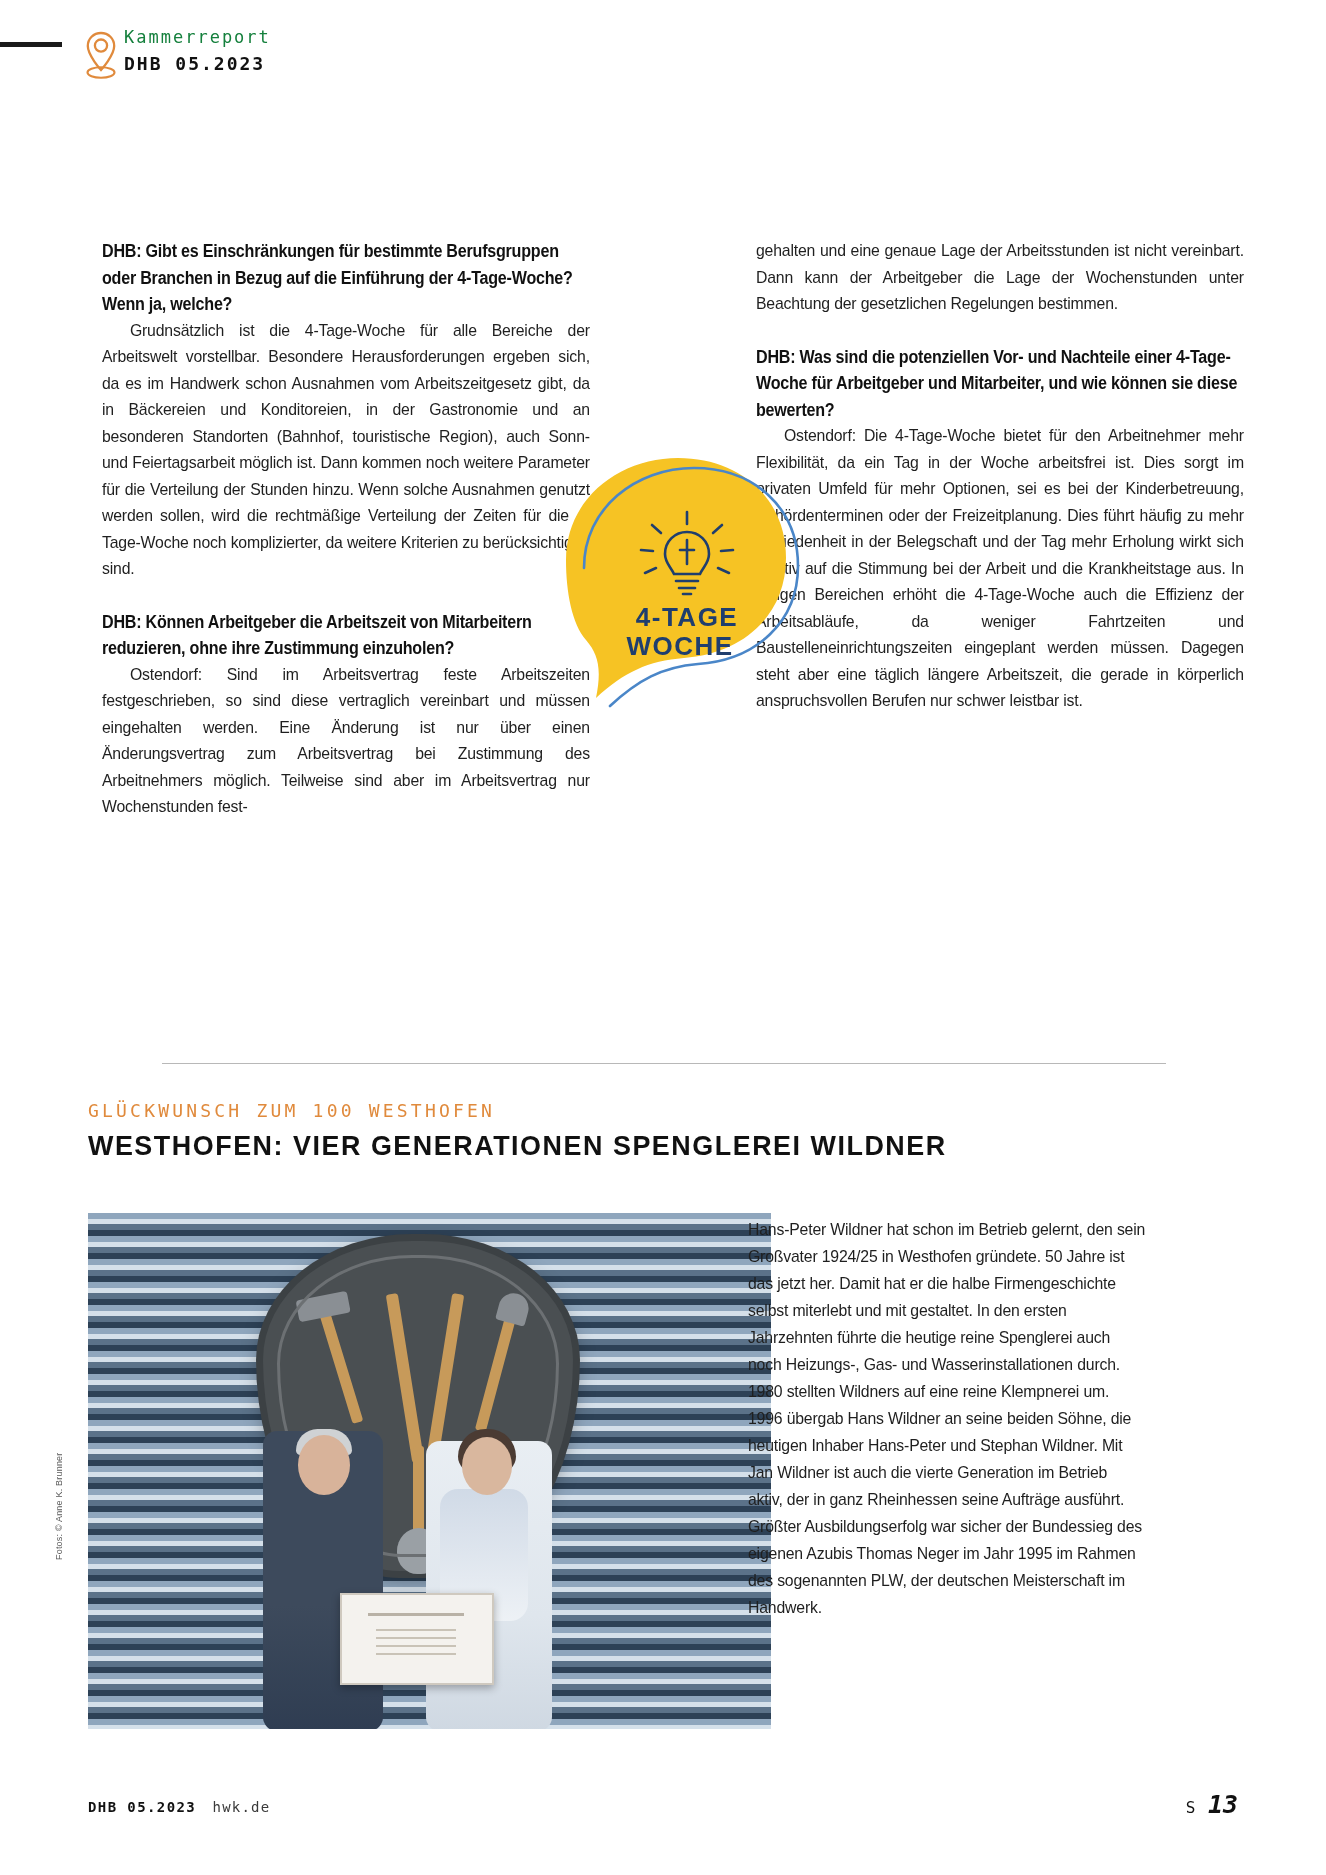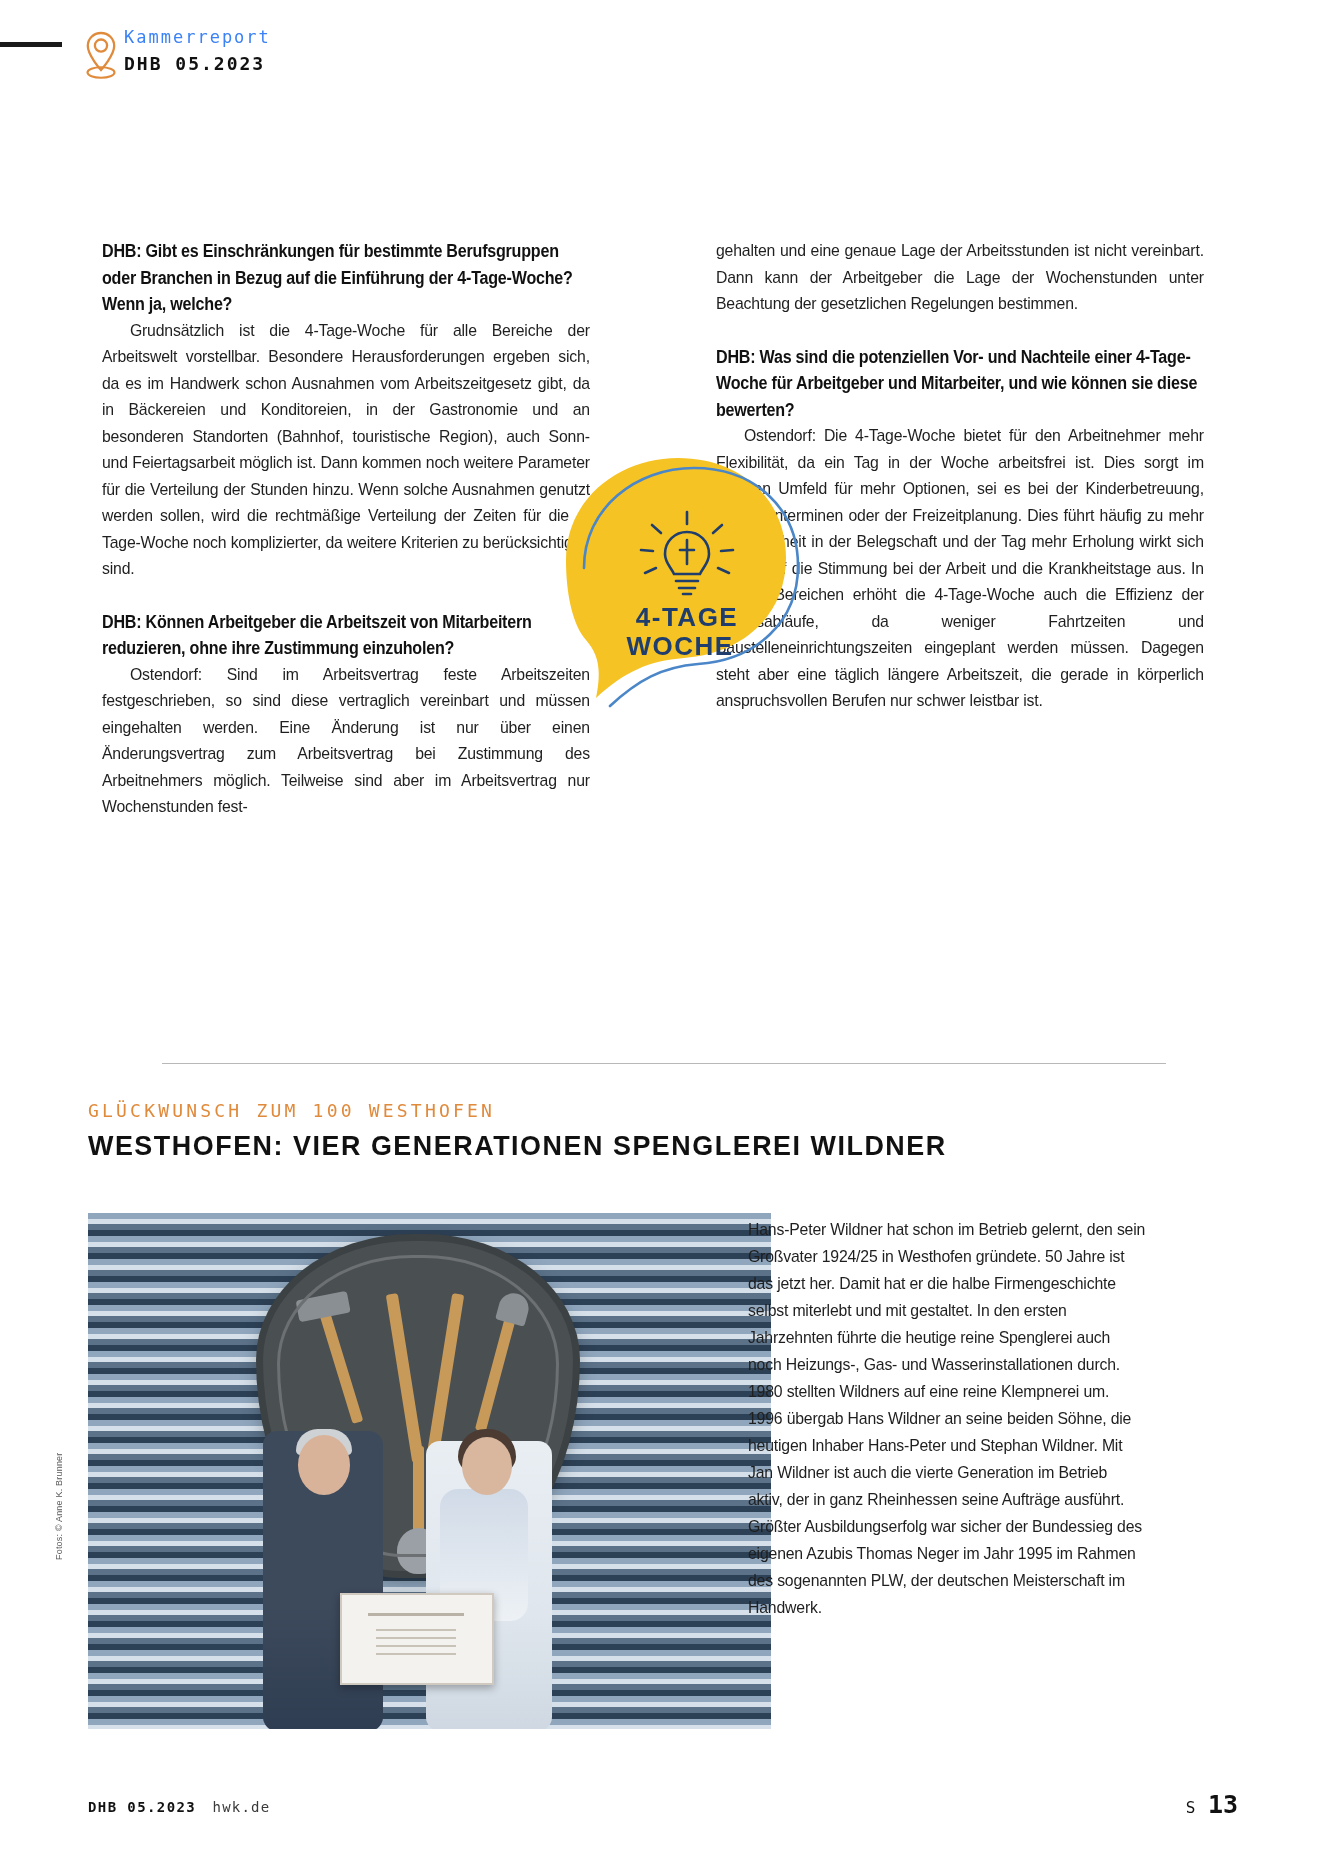--- a/index.html
+++ b/index.html
@@ -41,21 +41,21 @@
   }
   .header-text {
     position: absolute;
     left: 124px;
     top: -2px;
   }
   .header-kicker {
     font-family: "DejaVu Sans Mono", monospace;
     font-size: 17px;
     letter-spacing: 2.0px;
-    color: #3b82f6;
+    color: #15803d;
     line-height: 22px;
     white-space: nowrap;
   }
   .header-issue {
     font-family: "DejaVu Sans Mono", monospace;
     font-size: 18px;
     font-weight: bold;
     letter-spacing: 2.0px;
     color: #111111;
     line-height: 24px;
@@ -71,21 +71,21 @@
     width: 1106px;
     height: 760px;
   }
   .col {
     position: absolute;
     top: 0;
     width: 488px;
     margin-left: 16px;
   }
   .col-left  { left: 0; }
-  .col-right { left: 614px; }
+  .col-right { left: 654px; }
 
   .q {
     font-family: "Liberation Sans", sans-serif;
     font-weight: bold;
     font-size: 17.5px;
     line-height: 26.5px;
     color: #111111;
     letter-spacing: -0.25px;
     margin: 0 0 0 0;
     text-align: left;
@@ -328,20 +328,21 @@
     letter-spacing: 1px;
     color: #111111;
   }
   .footer-page {
     font-family: "DejaVu Sans Mono", monospace;
     font-size: 25px;
     font-weight: bold;
     letter-spacing: 0px;
     color: #111111;
     margin-left: 7px;
+    font-style: italic;
   }
 </style>
 </head>
 <body>
 
 <div class="page">
 
   <div class="header">
     <div class="header-rule"></div>
     <span class="pin-icon">

